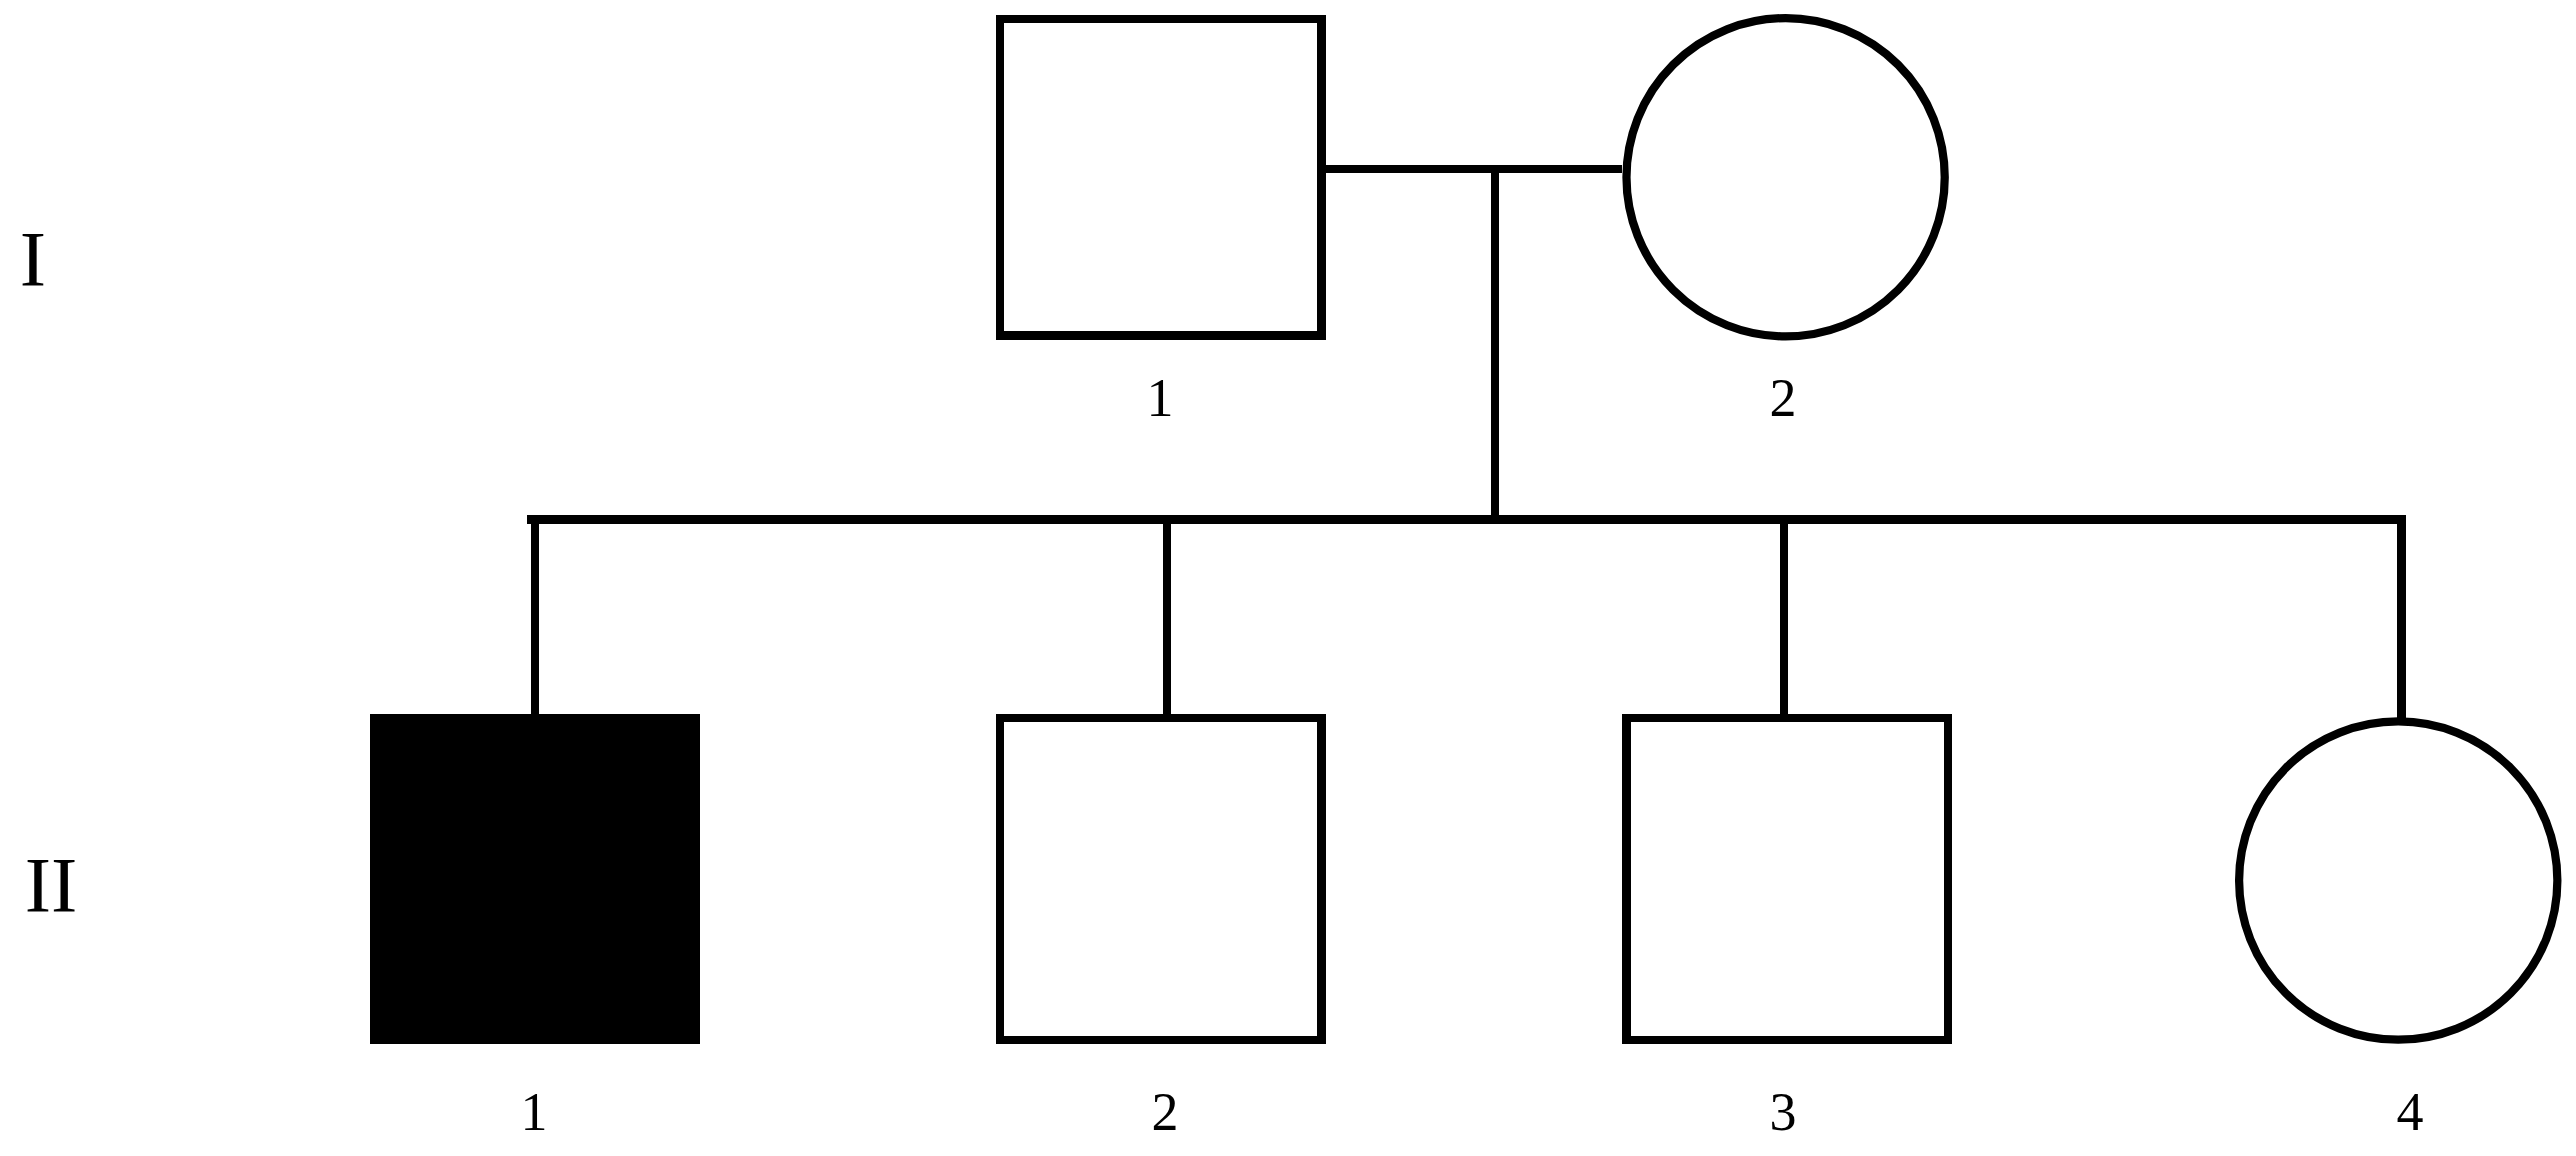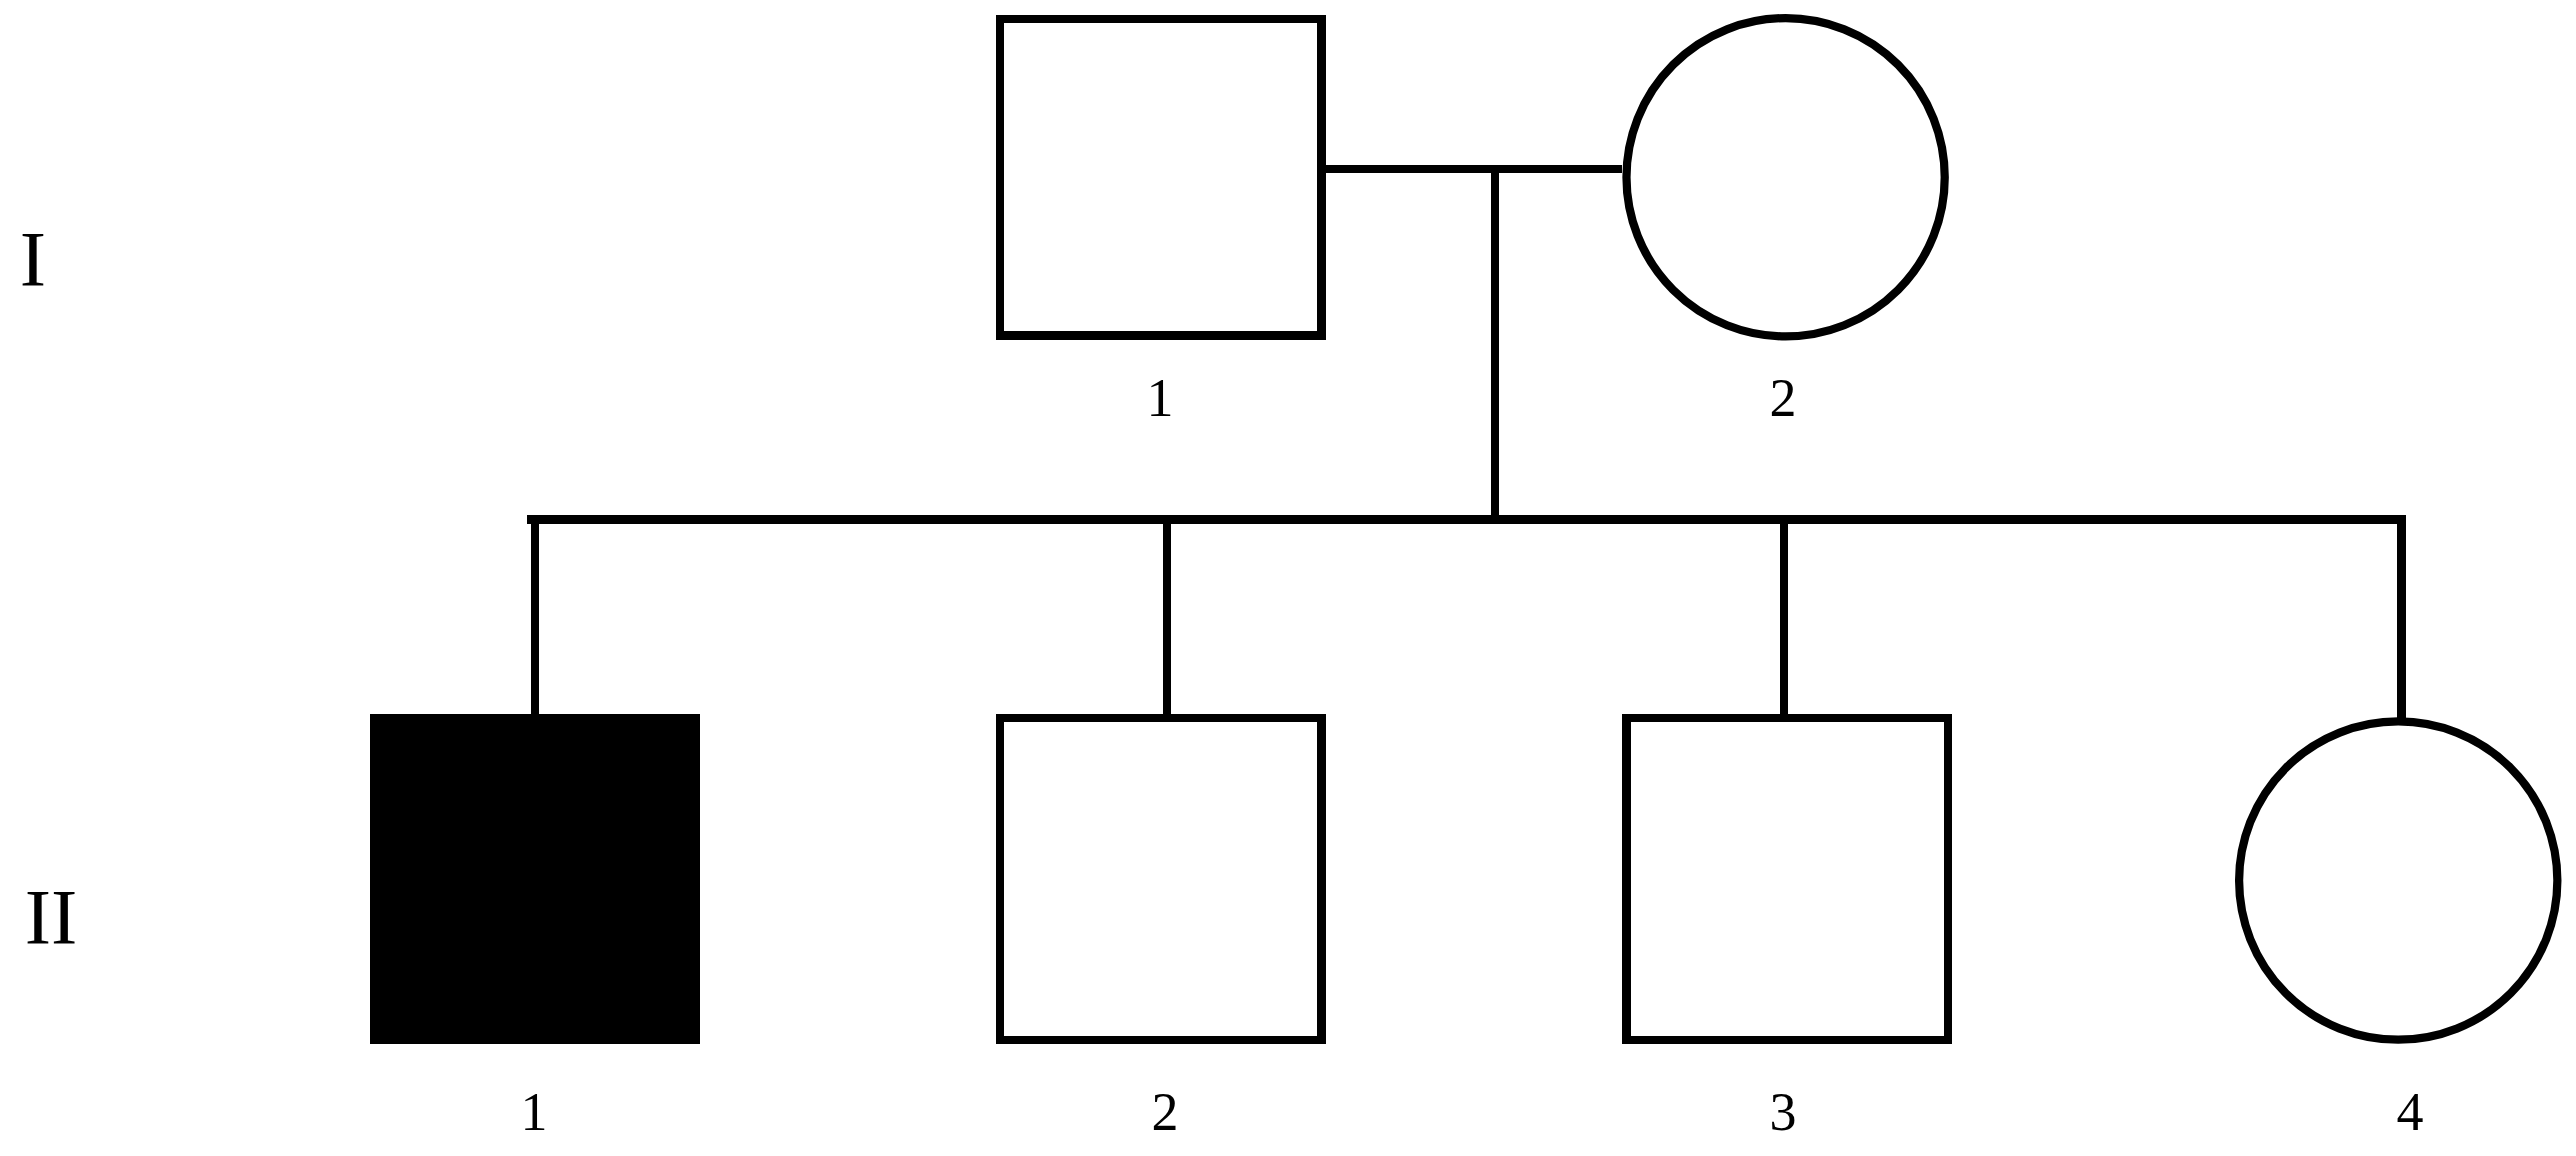--- a/index.html
+++ b/index.html
@@ -70,21 +70,21 @@
 
     <rect x="1212" y="871" width="390" height="390" fill="#FFFFFF" stroke="#000000" stroke-width="10" shape-rendering="crispEdges"></rect>
 
     <rect x="1972" y="871" width="390" height="390" fill="#FFFFFF" stroke="#000000" stroke-width="10" shape-rendering="crispEdges"></rect>
 
     <circle cx="2908" cy="1068" r="193" fill="#FFFFFF" stroke="#000000" stroke-width="10"></circle>
   </svg>
 
   <div class="gen-label" style="left:33px; top:258px;">I</div>
 
-  <div class="gen-label" style="left:51px; top:916px;">II</div>
+  <div class="gen-label" style="left:51px; top:884px;">II</div>
 
   <div class="id-label" style="left:1160px; top:425px;">1</div>
 
   <div class="id-label" style="left:1783px; top:425px;">2</div>
 
   <div class="id-label" style="left:534px; top:1139px;">1</div>
 
   <div class="id-label" style="left:1165px; top:1139px;">2</div>
 
   <div class="id-label" style="left:1783px; top:1139px;">3</div>

